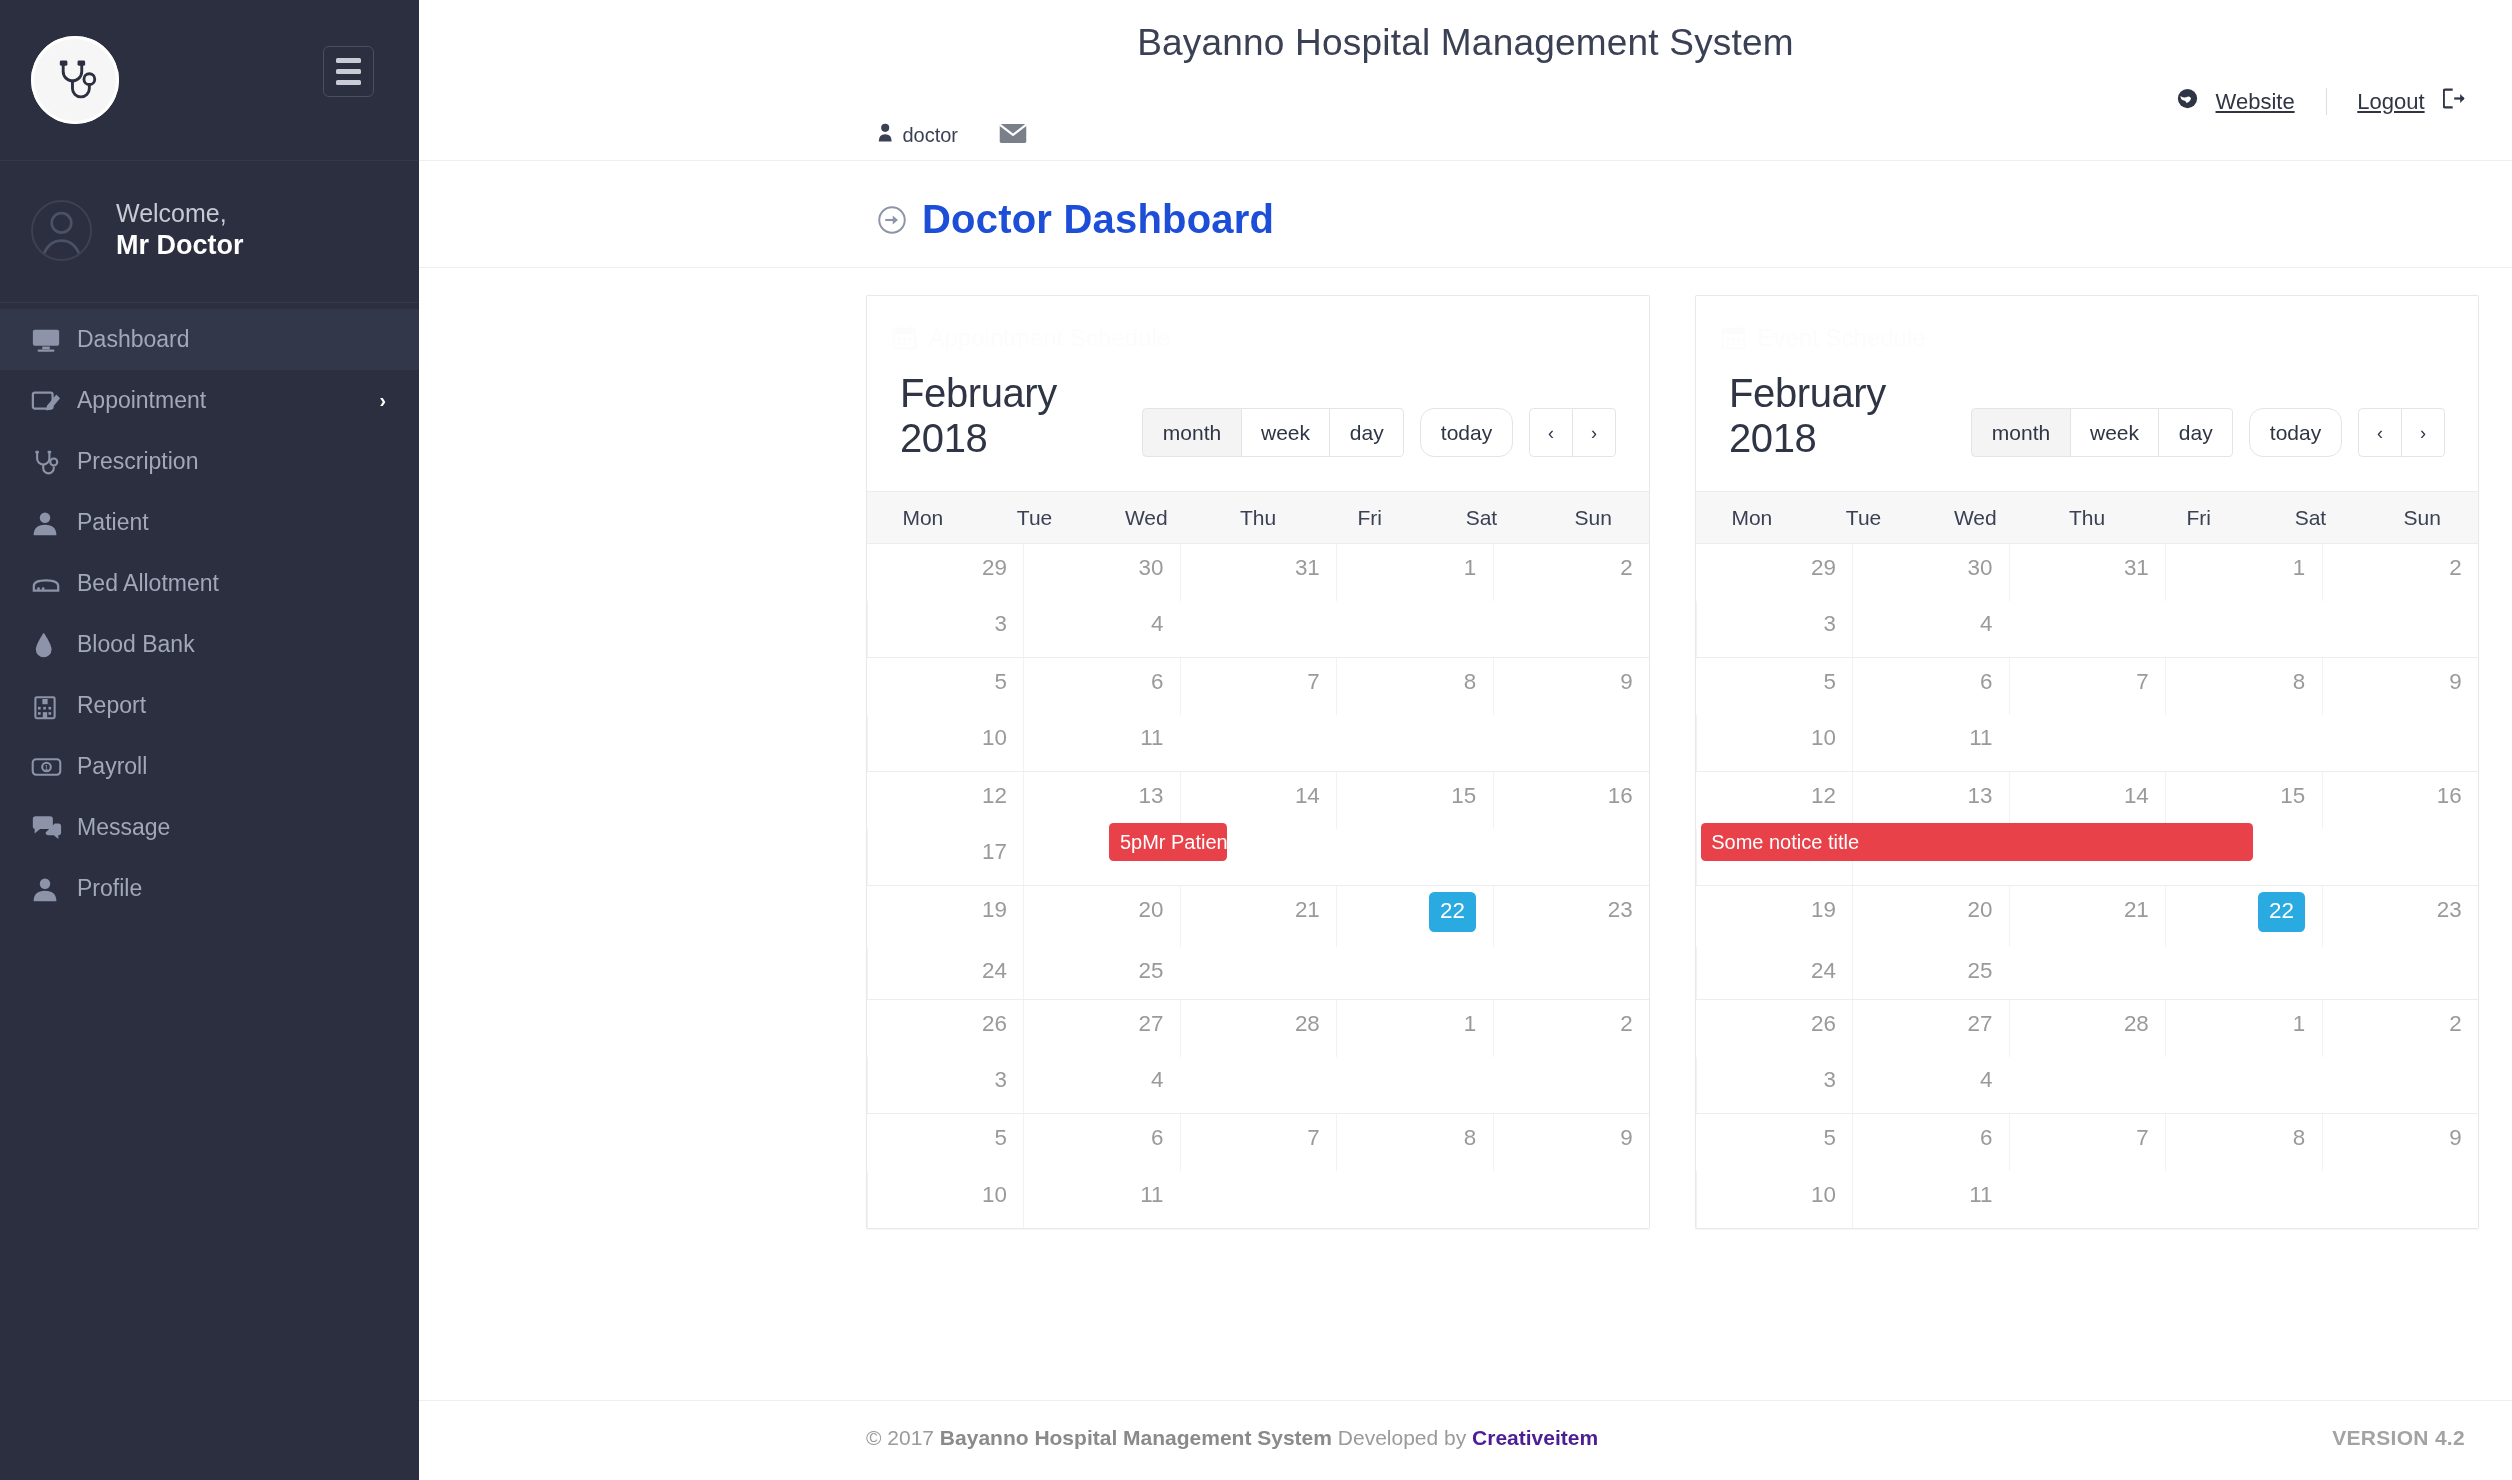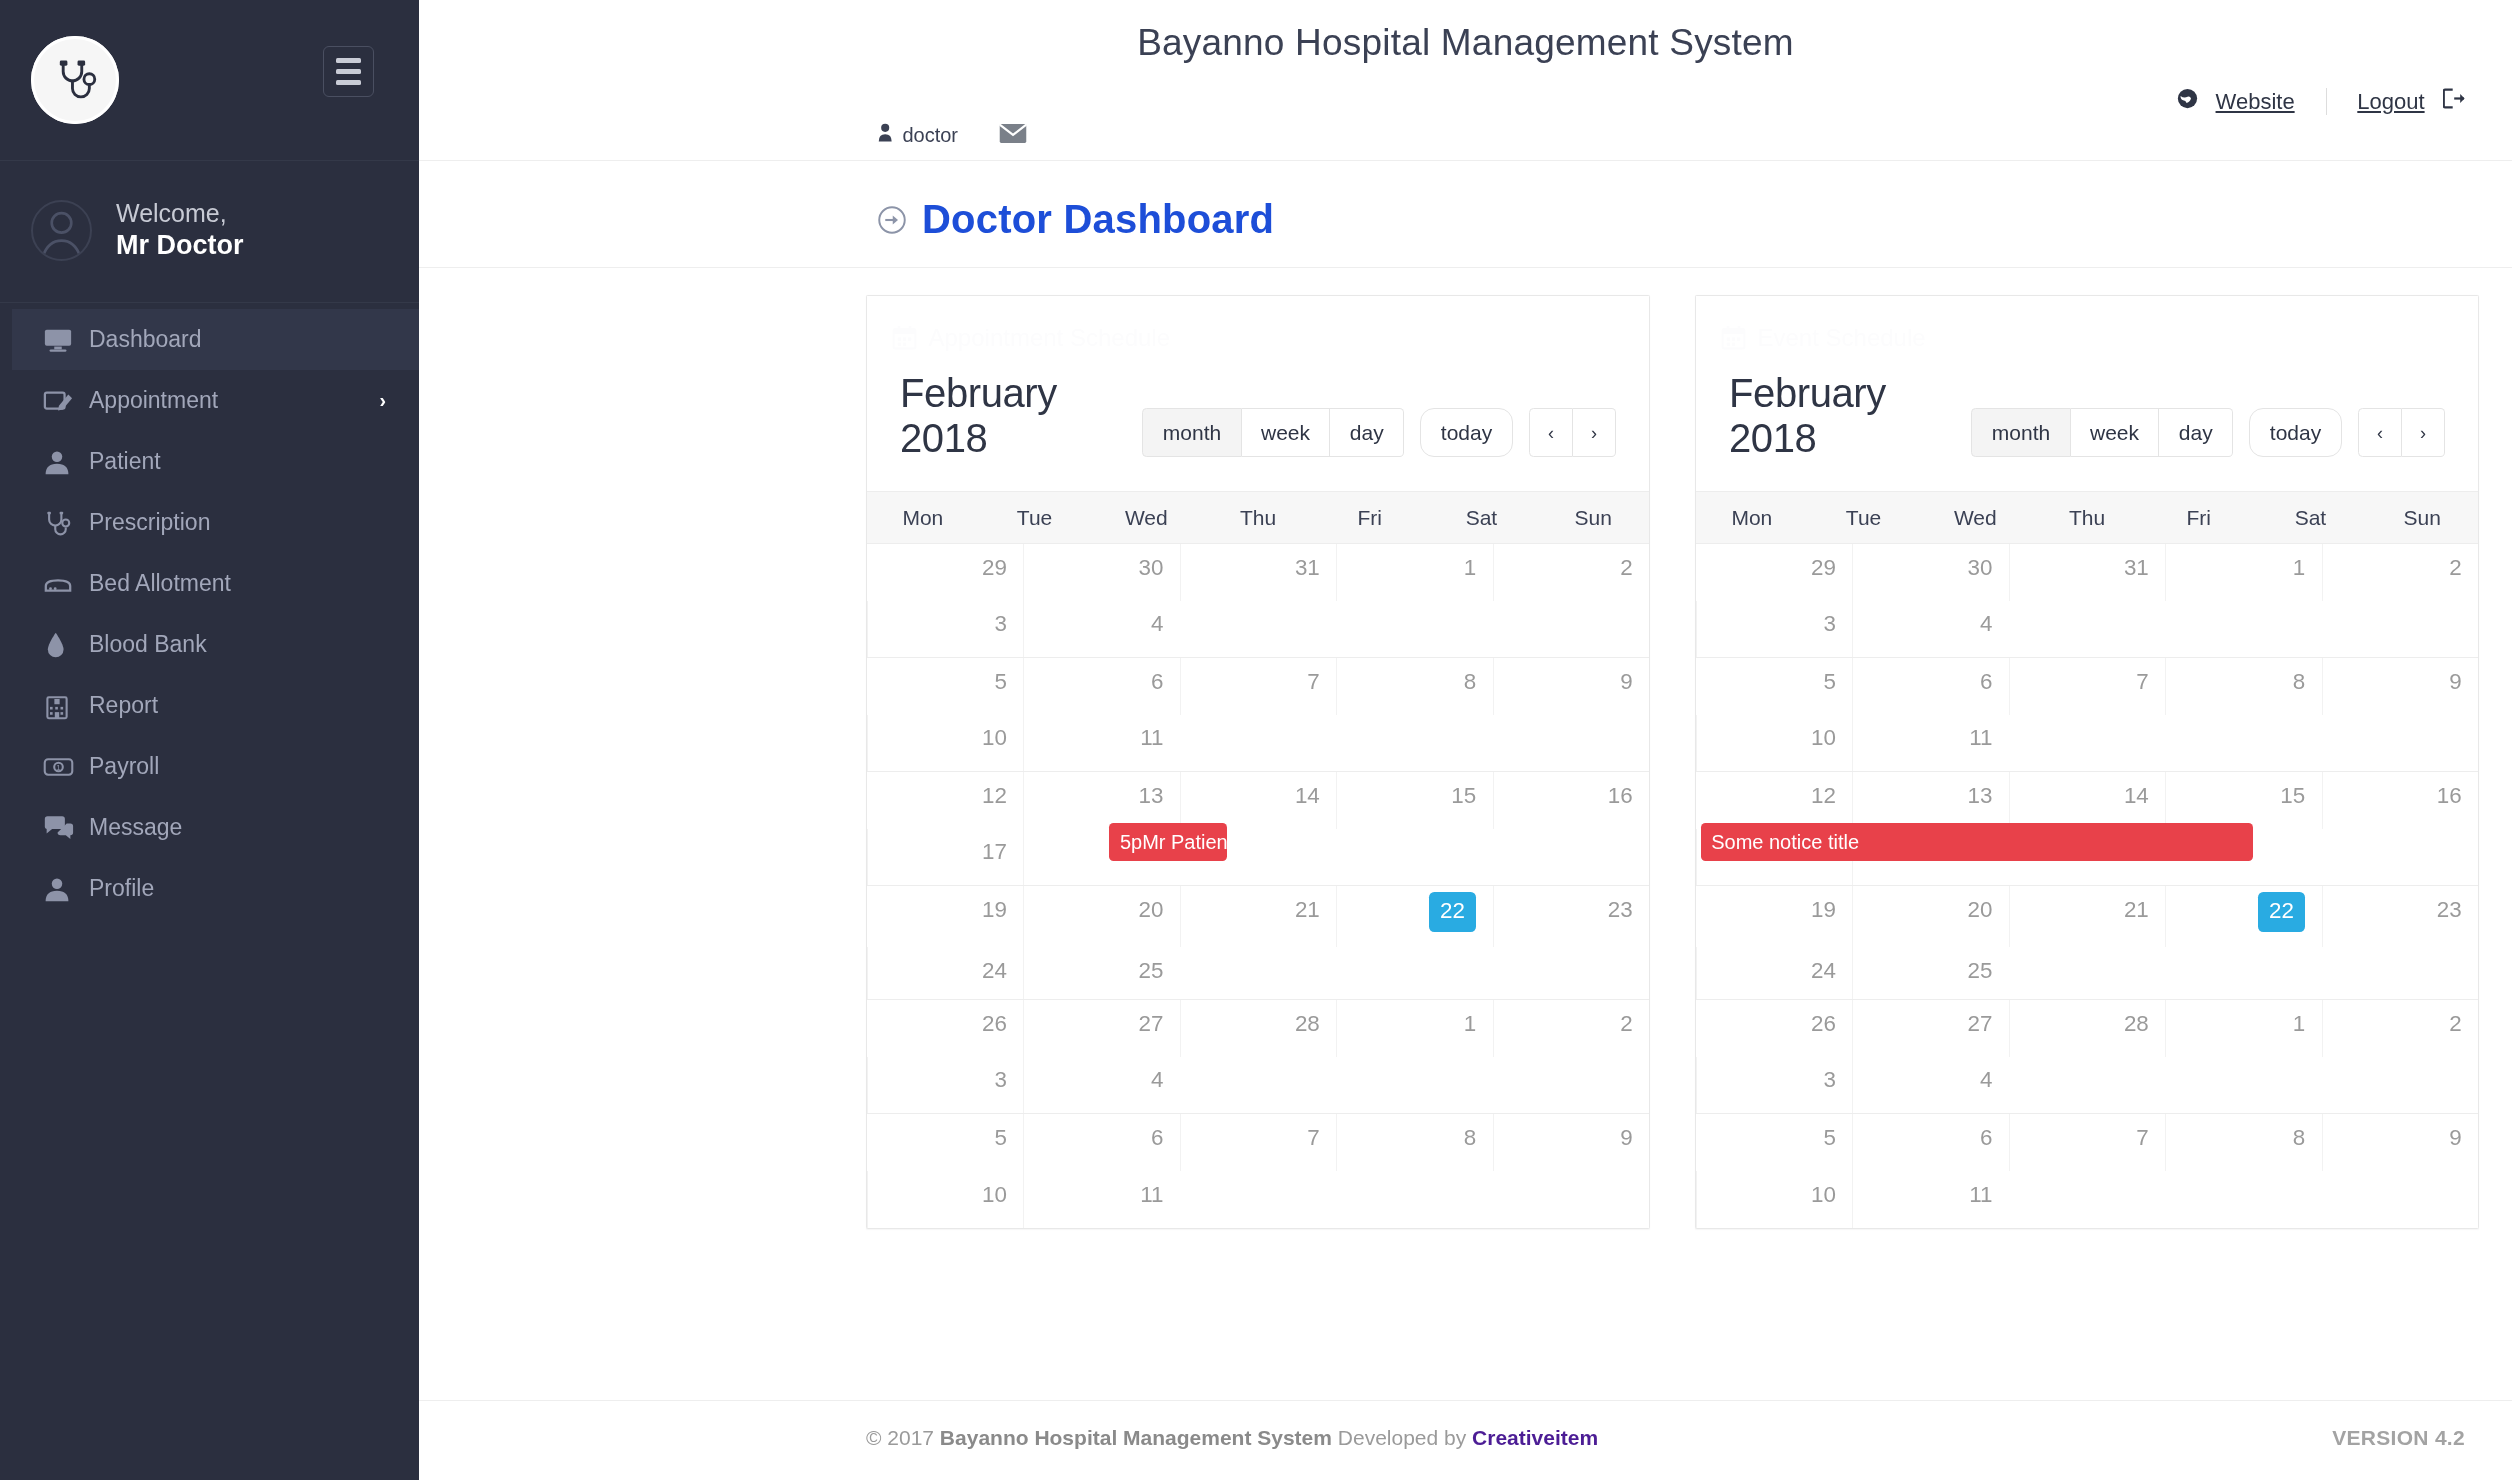--- a/index.html
+++ b/index.html
@@ -46,21 +46,21 @@
   }
   .avatar{
     width:61px;height:61px;border-radius:50%;
     border:2.2px solid #3c4153;
     display:flex;align-items:flex-end;justify-content:center;
     overflow:hidden; flex:0 0 61px;
   }
   .welcome-text .w1{ font-size:25px;color:#c7cad4;line-height:1.25; }
   .welcome-text .w2{ font-size:27px;color:#ffffff;font-weight:bold;line-height:1.25; }
 
-  .nav{ padding-top:6px;margin-left:12px; }
+  .nav{ padding-top:6px; }
   .nav-item{
     display:flex;align-items:center; gap:0;
     height:61px; padding-left:31px; padding-right:33px;
     color:#a2a7ba; font-size:23px; cursor:pointer;
     position:relative;
   }
   .nav-item.active{ background:#32374a; }
   .nav-icon{
     width:46px; flex:0 0 46px;
     display:flex;align-items:center;
@@ -279,37 +279,37 @@
               <rect x="2" y="7" width="21" height="17" rx="2" fill="none" stroke="#8d93a8" stroke-width="2.4"></rect>
               <path d="M17 21 L27 9 l4 4 l-10 12 l-5 1 z" fill="#8d93a8"></path>
             </svg>
           </span>
           <span class="nav-label">Appointment</span>
           <span class="nav-caret">›</span>
         </div>
         <div class="nav-item">
           <span class="nav-icon">
             <svg width="28" height="28" viewBox="0 0 32 32">
-              <circle cx="16" cy="10" r="6" fill="#8d93a8"></circle>
-              <path d="M3 30 q0 -12 13 -12 q13 0 13 12 z" fill="#8d93a8"></path>
-            </svg>
-          </span>
-          <span class="nav-label">Patient</span>
-        </div>
-        <div class="nav-item">
-          <span class="nav-icon">
-            <svg width="28" height="28" viewBox="0 0 32 32">
               <path d="M7 5 v7 a7 7 0 0 0 14 0 v-7" fill="none" stroke="#8d93a8" stroke-width="2.4"></path>
               <path d="M14 19 v4 a6 6 0 0 0 12 0 v-2" fill="none" stroke="#8d93a8" stroke-width="2.4"></path>
               <circle cx="26" cy="16" r="4" fill="none" stroke="#8d93a8" stroke-width="2.4"></circle>
               <rect x="5" y="3" width="4" height="3" rx="1" fill="#8d93a8"></rect>
               <rect x="19" y="3" width="4" height="3" rx="1" fill="#8d93a8"></rect>
             </svg>
           </span>
           <span class="nav-label">Prescription</span>
+        </div>
+        <div class="nav-item">
+          <span class="nav-icon">
+            <svg width="28" height="28" viewBox="0 0 32 32">
+              <circle cx="16" cy="10" r="6" fill="#8d93a8"></circle>
+              <path d="M3 30 q0 -12 13 -12 q13 0 13 12 z" fill="#8d93a8"></path>
+            </svg>
+          </span>
+          <span class="nav-label">Patient</span>
         </div>
         <div class="nav-item">
           <span class="nav-icon">
             <svg width="30" height="30" viewBox="0 0 32 32">
               <path d="M3 18 q0 -6 13 -6 q13 0 13 6 v5 H3 z" fill="none" stroke="#8d93a8" stroke-width="2.4"></path>
               <circle cx="8" cy="21" r="1.5" fill="#8d93a8"></circle>
               <circle cx="13" cy="21" r="1.5" fill="#8d93a8"></circle>
             </svg>
           </span>
           <span class="nav-label">Bed Allotment</span>

